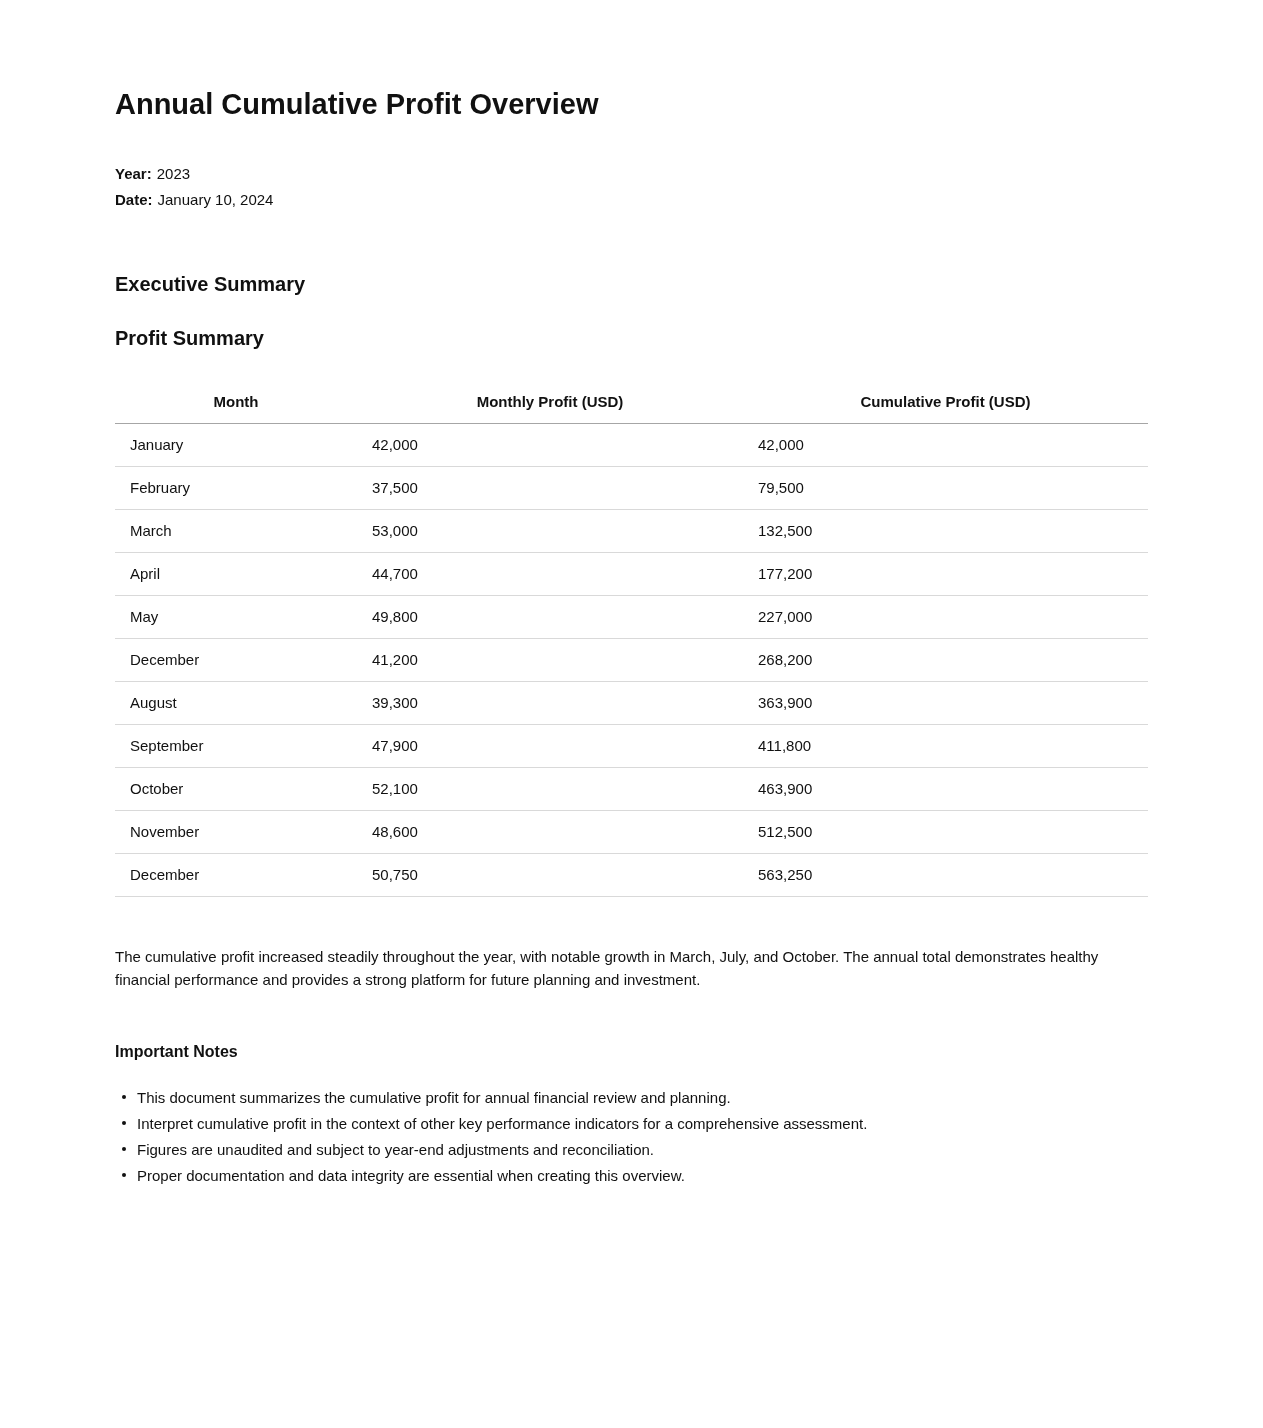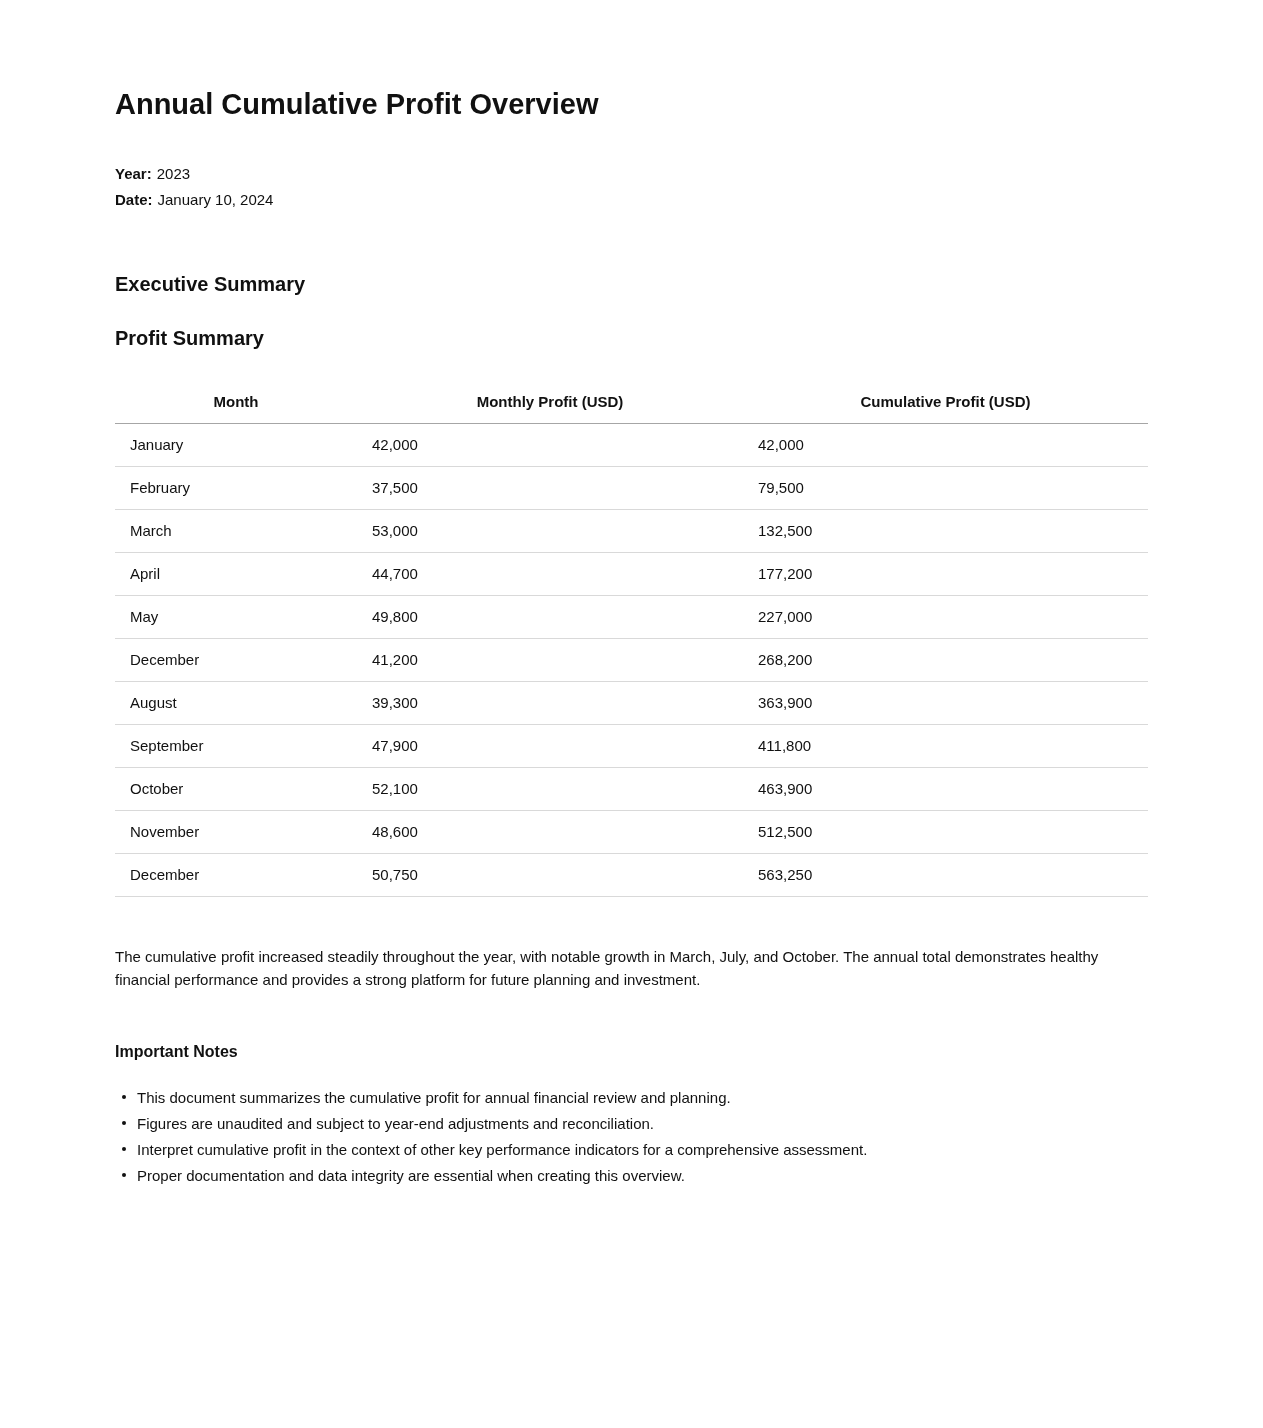--- a/index.html
+++ b/index.html
@@ -178,18 +178,18 @@
           <td class="col-2">563,250</td>
         </tr>
       </tbody>
   </table>
 
   <p class="body-text analysis-para">The cumulative profit increased steadily throughout the year, with notable growth in March, July, and October. The annual total demonstrates healthy financial performance and provides a strong platform for future planning and investment.</p>
 
   <h3 class="sub-heading">Important Notes</h3>
   <ul class="notes-list">
       <li>This document summarizes the cumulative profit for annual financial review and planning.</li>
+      <li>Interpret cumulative profit in the context of other key performance indicators for a comprehensive assessment.</li>
       <li>Figures are unaudited and subject to year-end adjustments and reconciliation.</li>
-      <li>Interpret cumulative profit in the context of other key performance indicators for a comprehensive assessment.</li>
       <li>Proper documentation and data integrity are essential when creating this overview.</li>
     </ul>
 
 </div>
 
 </body></html>

